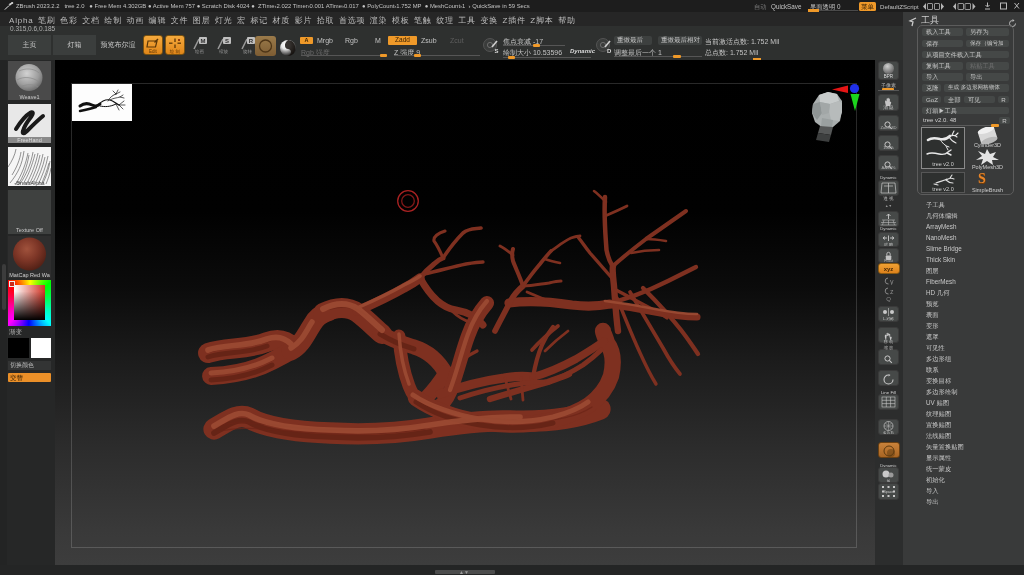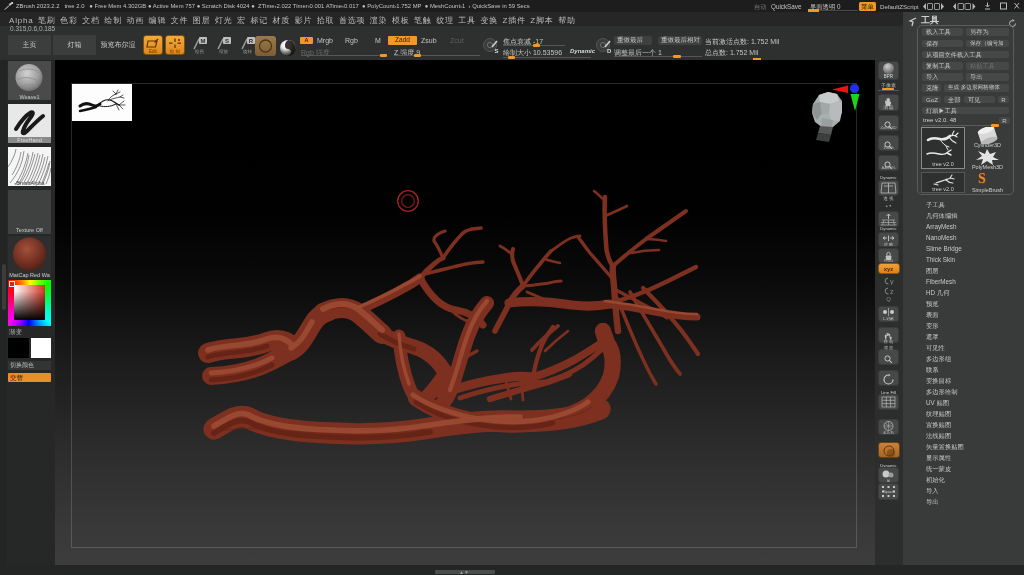--- a/index.html
+++ b/index.html
@@ -384,21 +384,21 @@
 <div class="abs orange" style="left:8px;top:372.5px;width:43px;height:9.5px;border-radius:1px;font-size:6.5px;line-height:9.5px;text-indent:2px;background:#ea8f28;">交替</div>
 
 <div class="abs" id="rightshelf" style="left:875px;top:60px;width:28px;height:505px;background:#2c2d2d;"></div>
 
 <div class="abs" id="palette" style="left:903px;top:12px;width:121px;height:563px;background:#393a3a;"></div>
 <div class="abs" style="left:907px;top:13.5px;width:12px;height:12px;">
  <svg width="12" height="12" viewBox="0 0 12 12">
         <path d="M9 2 L3 5 L6 6 L5 10" stroke="#c9c9c9" stroke-width="1.3" fill="none"></path>
       </svg>
 </div>
-<div class="abs txt" style="left:921px;top:13.5px;font-size:9px;color:#d2d2d2;font-weight:bold;">工具</div>
+<div class="abs txt" style="left:921px;top:13.5px;font-size:9px;color:#d2d2d2;">工具</div>
 <div class="abs" style="left:1008px;top:14px;width:9px;height:9px;">
  <svg width="9" height="9" viewBox="0 0 9 9">
         <path d="M7.5 4.5 A3 3 0 1 1 4.5 1.5" stroke="#bbb" stroke-width="1" fill="none"></path>
         <path d="M4.5 0 L6.5 1.5 L4.5 3Z" fill="#bbb"></path>
       </svg>
 </div>
 
 <div class="abs" style="left:917px;top:25px;width:97px;height:170px;border:1px solid #5c5c5c;border-radius:5px;box-sizing:border-box;"></div>
 
 <div class="abs" style="left:922px;top:28.4px;width:41px;height:7.6px;background:#454847;border-radius:2px;color:#c6c6c6;font-size:6.2px;line-height:7.6px;text-indent:4px;overflow:hidden;">载入工具</div>

